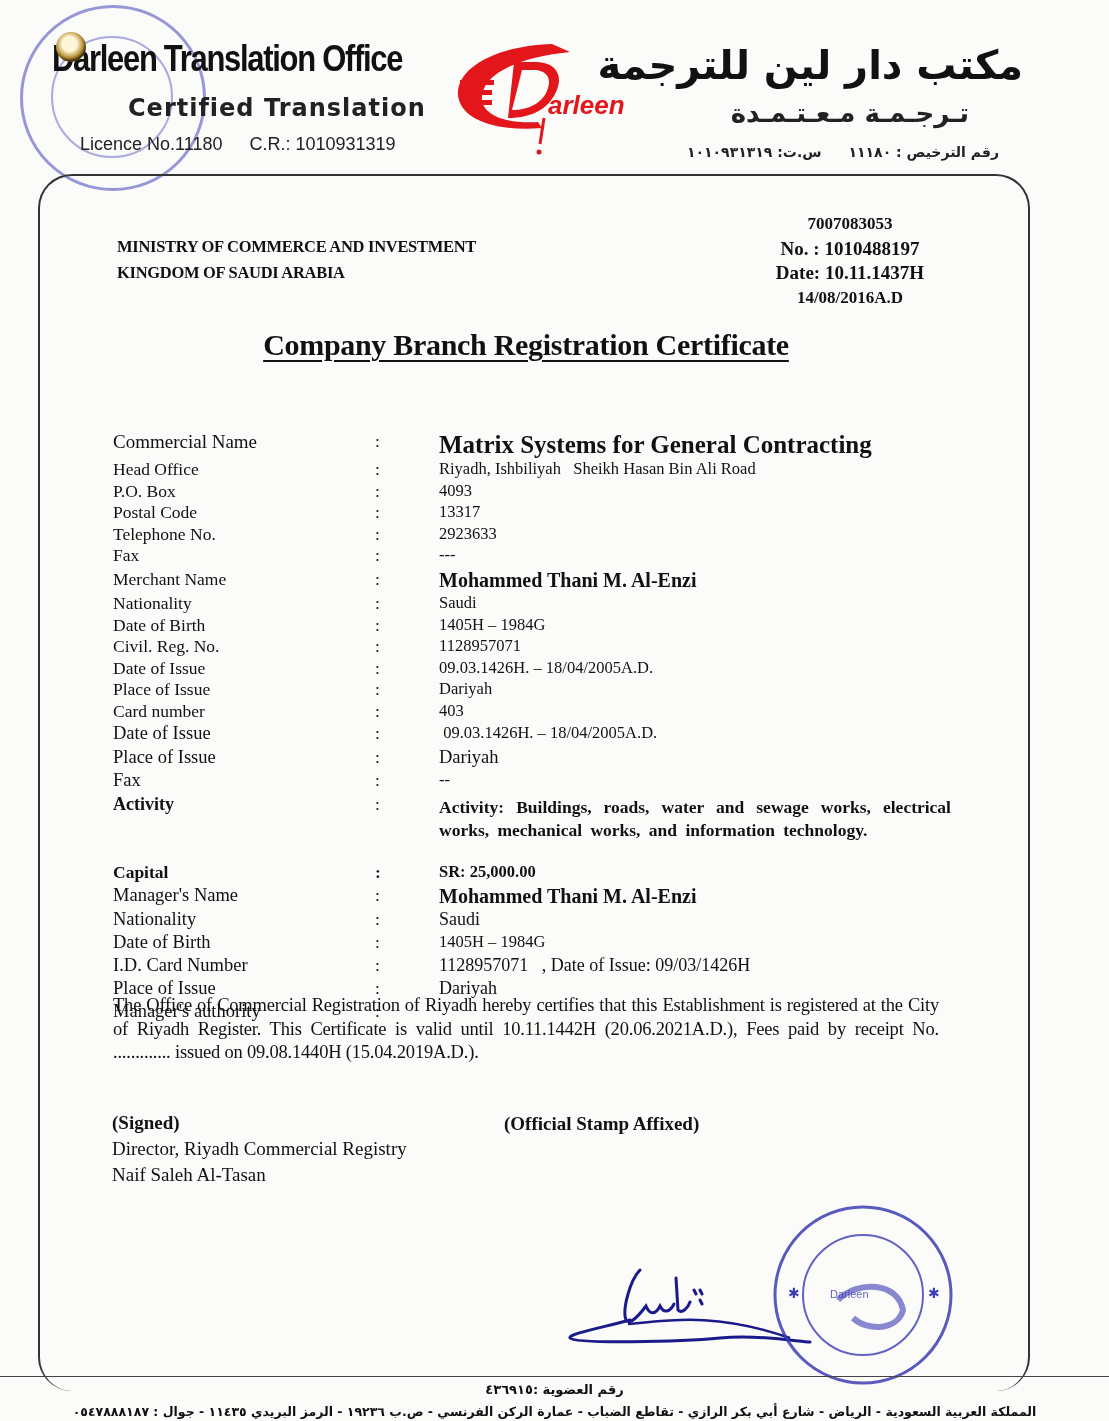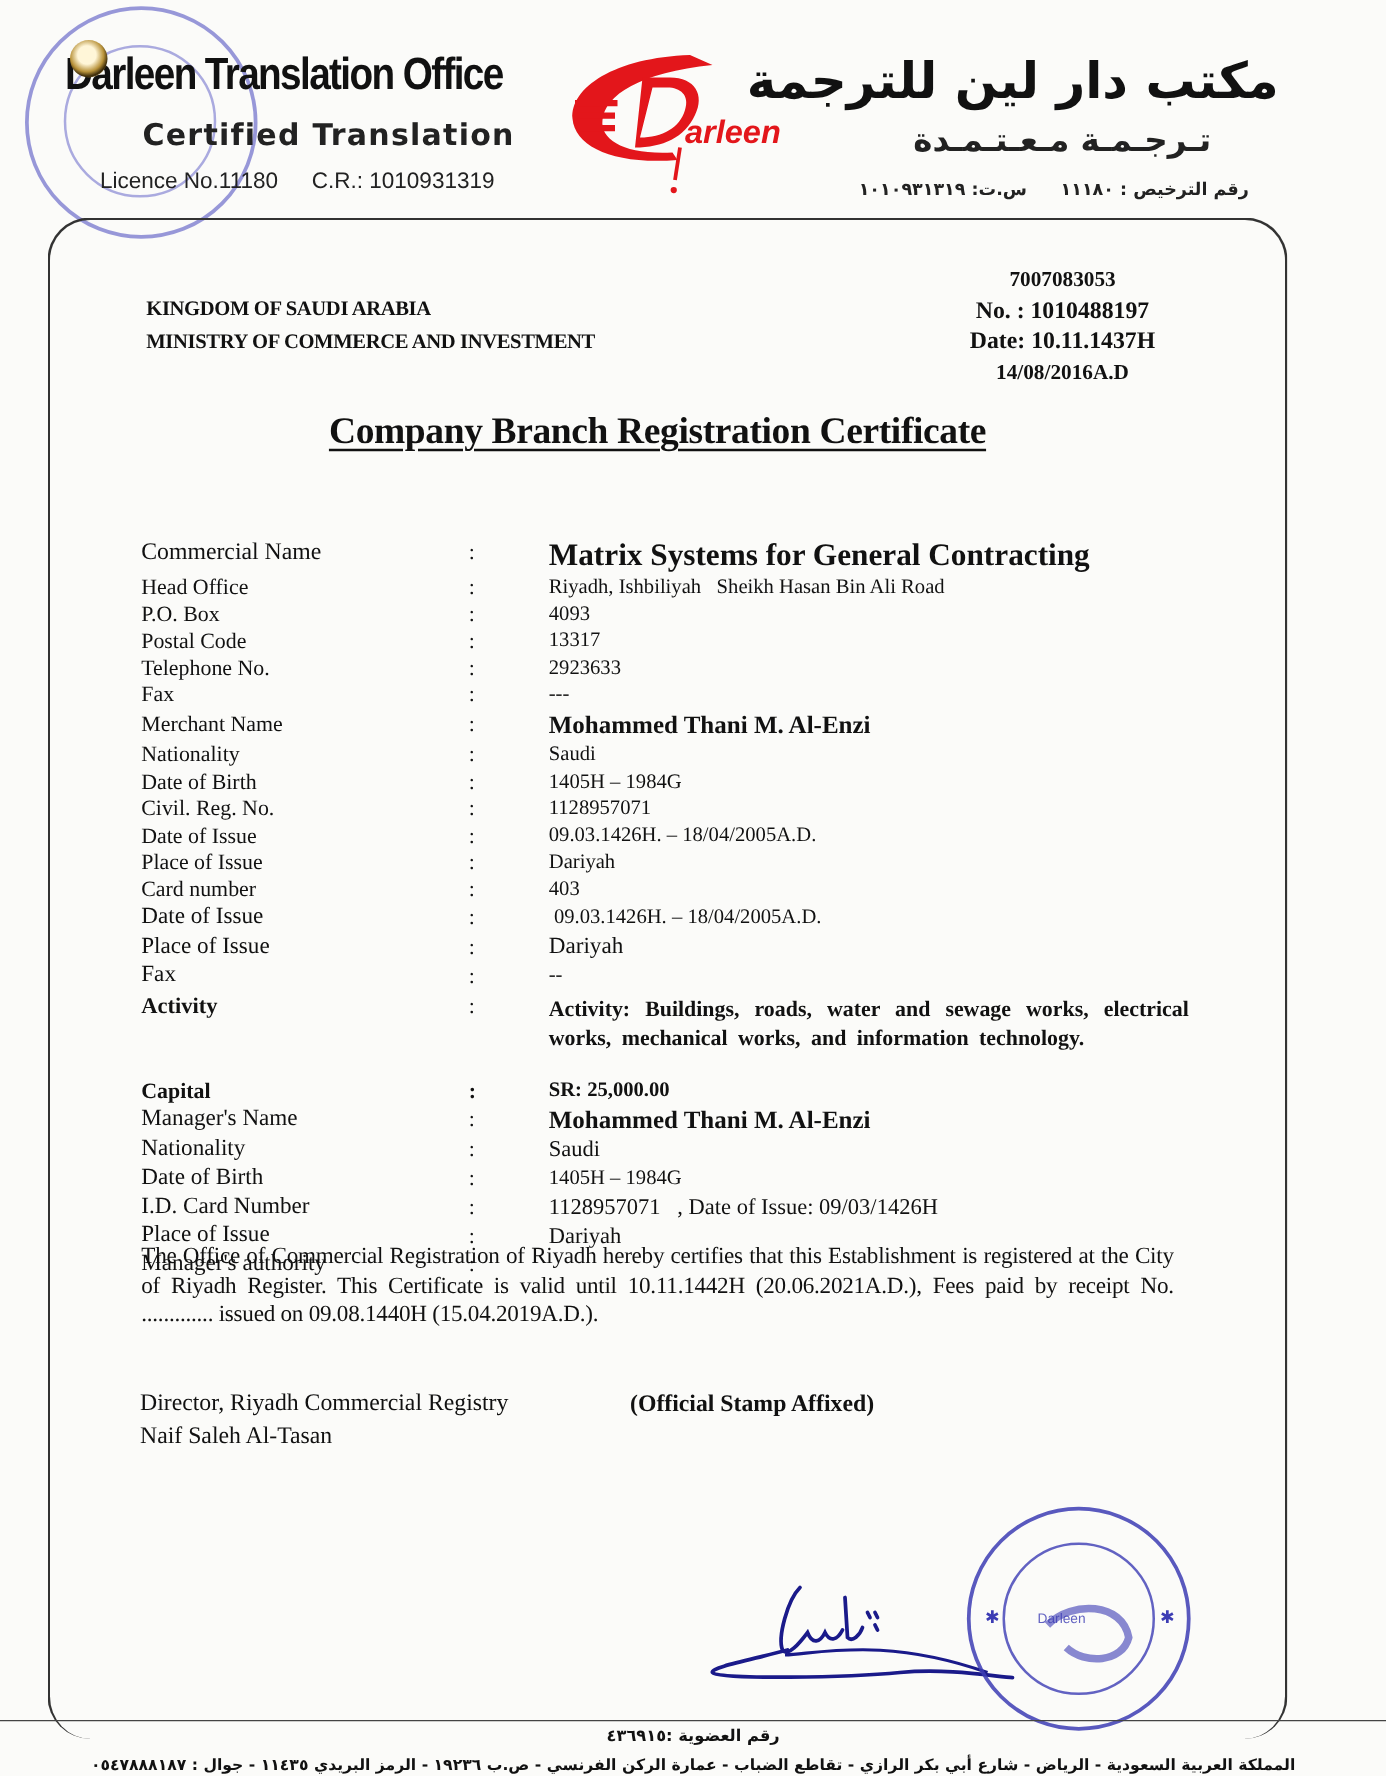--- a/index.html
+++ b/index.html
@@ -10,21 +10,21 @@
   }
   .abs { position: absolute; }
 
   
   .hdr-en-title {
     left: 52px; top: 38px; font-family: "Liberation Sans", sans-serif;
     font-weight: bold; font-size: 36px; letter-spacing: -1.5px; color: #111;
     transform: scaleX(0.86); transform-origin: left top; white-space: nowrap;
   }
   .hdr-en-sub {
-    left: 114px; top: 94px; font-family: "DejaVu Sans", sans-serif;
+    left: 128px; top: 94px; font-family: "DejaVu Sans", sans-serif;
     font-weight: bold; font-size: 24px; letter-spacing: 1px; color: #222;
   }
   .hdr-en-lic {
     left: 80px; top: 134px; font-family: "Liberation Sans", sans-serif;
     font-size: 18px; color: #222; white-space: nowrap; text-align: right;
   }
   .hdr-en-lic span { margin-right: 22px; }
   .grommet {
     left: 56px; top: 32px; width: 30px; height: 30px; border-radius: 50%;
     background: radial-gradient(circle at 45% 40%, #fff6d8 0 30%, #b8923a 55%, #3a2a0a 70%, #c9a040 85%, #5a4010 100%);
@@ -133,22 +133,22 @@
 <div class="abs hdr-ar-title">مكتب دار لين للترجمة</div>
 <div class="abs hdr-ar-sub">تـرجـمـة مـعـتـمـدة</div>
 <div class="abs hdr-ar-lic">
   <span>رقم الترخيص : ١١١٨٠</span>
   <span>س.ت: ١٠١٠٩٣١٣١٩</span>
 </div>
 
 <div class="abs frame"></div>
 
 <div class="abs issuer">
+  <div>MINISTRY OF COMMERCE AND INVESTMENT</div>
   <div>KINGDOM OF SAUDI ARABIA</div>
-  <div>MINISTRY OF COMMERCE AND INVESTMENT</div>
 </div>
 
 <div class="abs refblock">
   <div class="small">7007083053</div>
   <div>No. : 1010488197</div>
   <div>Date: 10.11.1437H</div>
   <div class="small">14/08/2016A.D</div>
 </div>
 
 <div class="abs doc-title">Company Branch Registration Certificate</div>
@@ -272,20 +272,21 @@
   <div class="row" style="height:23px;">
     <div class="lbl" style="font-size:18.5px;">Manager's authority</div>
     <div class="sep">:</div>
     <div class="val"></div>
   </div>
 </div>
 
 <div class="abs cert-text">The Office of Commercial Registration of Riyadh hereby certifies that this Establishment is registered at the City of Riyadh Register. This Certificate is valid until 10.11.1442H (20.06.2021A.D.), Fees paid by receipt No. ............. issued on 09.08.1440H (15.04.2019A.D.).</div>
 
 <div class="abs signed">
+  <div class="b">(Signed)</div>
   <div>Director, Riyadh Commercial Registry</div>
   <div>Naif Saleh Al-Tasan</div>
 </div>
 <div class="abs stamp-note">(Official Stamp Affixed)</div>
 
 <svg class="abs signature" viewBox="0 0 260 110">
   <path d="M80 20 C70 30 62 60 66 70 C70 76 80 64 86 56 C90 66 96 64 100 56 C104 64 110 62 114 54 M116 28 L118 60 C122 64 128 58 130 52 M134 40 L136 44 M140 40 L142 44 M140 50 L142 54" stroke="#1a1a8a" stroke-width="3" fill="none" stroke-linecap="round"></path>
   <path d="M70 70 C40 78 8 84 10 88 C14 94 120 92 160 88 C200 84 240 92 250 92" stroke="#1a1a8a" stroke-width="3" fill="none" stroke-linecap="round"></path>
   <path d="M68 74 C100 72 150 60 230 88" stroke="#1a1a8a" stroke-width="2.5" fill="none"></path>
 </svg>

